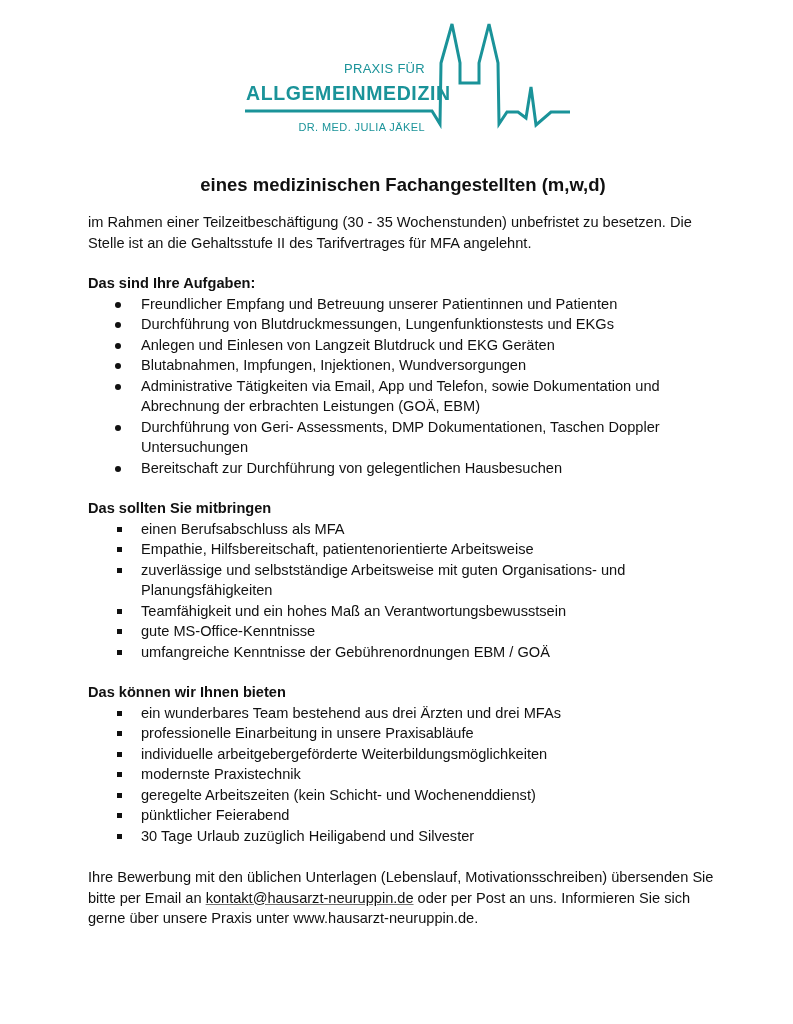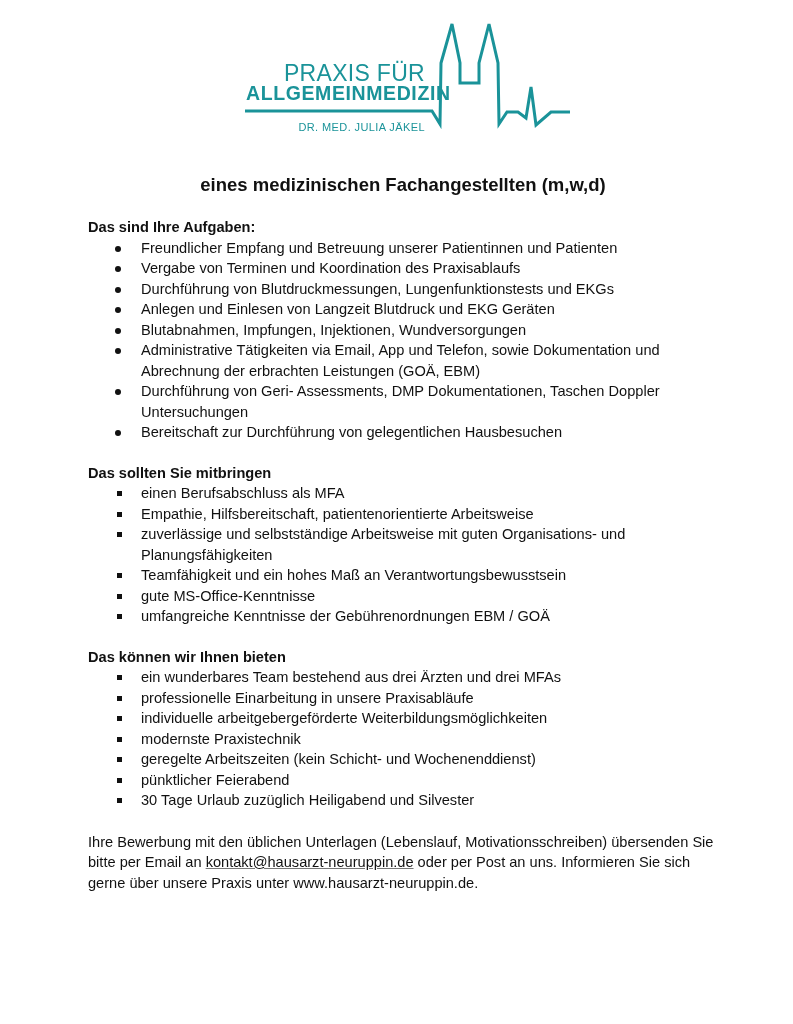--- a/index.html
+++ b/index.html
@@ -1,20 +1,20 @@
 <!DOCTYPE html>
 <html><head>
 <meta charset="utf-8">
 <style>
   html, body { margin: 0; padding: 0; background: #ffffff; }
   body { width: 793px; height: 1024px; position: relative; overflow: hidden;
          font-family: "Liberation Sans", "DejaVu Sans", sans-serif; color: #111; }
   .logo { position: absolute; left: 0; top: 0; width: 793px; height: 140px; }
   .logo svg { position: absolute; left: 0; top: 0; }
-  .logo-line1 { position: absolute; right: 368px; top: 62px; font-size: 23px; color: #1a9399;
+  .logo-line1 { position: absolute; right: 368px; top: 62px; font-size: 13px; color: #1a9399;
                 letter-spacing: 0.3px; line-height: 1; }
   .logo-line2 { position: absolute; left: 246px; top: 84px; font-size: 19.5px; font-weight: bold;
                 color: #1a9399; letter-spacing: 0.6px; line-height: 1; }
   .logo-sub { position: absolute; right: 368px; top: 122px; font-size: 11px; color: #1a9399;
               letter-spacing: 0.4px; line-height: 1; }
   .content { position: absolute; left: 88px; top: 158px; width: 630px; font-size: 14.6px; line-height: 20.5px; }
   p { margin: 0; }
   .title { text-align: center; font-weight: bold; font-size: 18.5px; margin: 15px 0 15px 0; line-height: 24px; }
   .heading { font-weight: bold; margin-top: 20px; }
   ul { margin: 0; padding: 0; list-style: none; }
@@ -33,25 +33,25 @@
   <svg width="793" height="140" viewBox="0 0 793 140">
     <polyline fill="none" stroke="#1a9399" stroke-width="3" stroke-linejoin="miter" points="245,111 432,111 440,124 441,63 452,24 460,63 460,83 479,83 479,63 489,24 498,63 499,124 507,112 518,112 526,118 531,87 536,125 551,112 570,112"></polyline>
   </svg>
   <div class="logo-line1">PRAXIS FÜR</div>
   <div class="logo-line2">ALLGEMEINMEDIZIN</div>
   <div class="logo-sub">DR. MED. JULIA JÄKEL</div>
 </div>
 
 <div class="content">
   <p class="title">eines medizinischen Fachangestellten (m,w,d)</p>
+  <p>im Rahmen einer Teilzeitbeschäftigung (30 - 35 Wochenstunden) unbefristet zu besetzen. Die Stelle ist an die Gehaltsstufe II des Tarifvertrages für MFA angelehnt.</p>
 
   <p class="heading">Das sind Ihre Aufgaben:</p>
   <ul class="dots">
     <li>Freundlicher Empfang und Betreuung unserer Patientinnen und Patienten</li>
-    <li>Vergabe von Terminen und Koordination des Praxisablaufs</li>
     <li>Durchführung von Blutdruckmessungen, Lungenfunktionstests und EKGs</li>
     <li>Anlegen und Einlesen von Langzeit Blutdruck und EKG Geräten</li>
     <li>Blutabnahmen, Impfungen, Injektionen, Wundversorgungen</li>
     <li>Administrative Tätigkeiten via Email, App und Telefon, sowie Dokumentation und Abrechnung der erbrachten Leistungen (GOÄ, EBM)</li>
     <li>Durchführung von Geri- Assessments, DMP Dokumentationen, Taschen Doppler Untersuchungen</li>
     <li>Bereitschaft zur Durchführung von gelegentlichen Hausbesuchen</li>
   </ul>
 
   <p class="heading">Das sollten Sie mitbringen</p>
   <ul class="squares">

